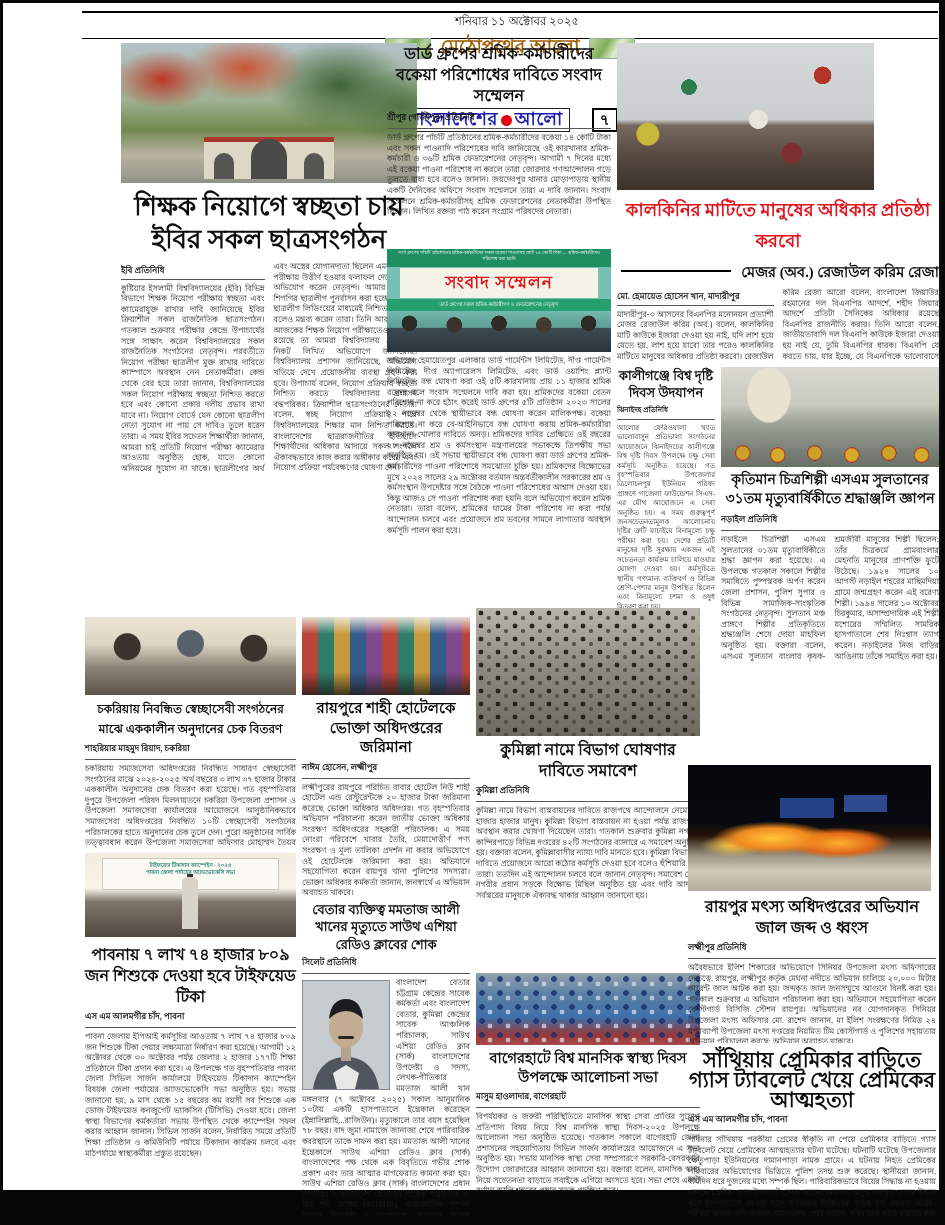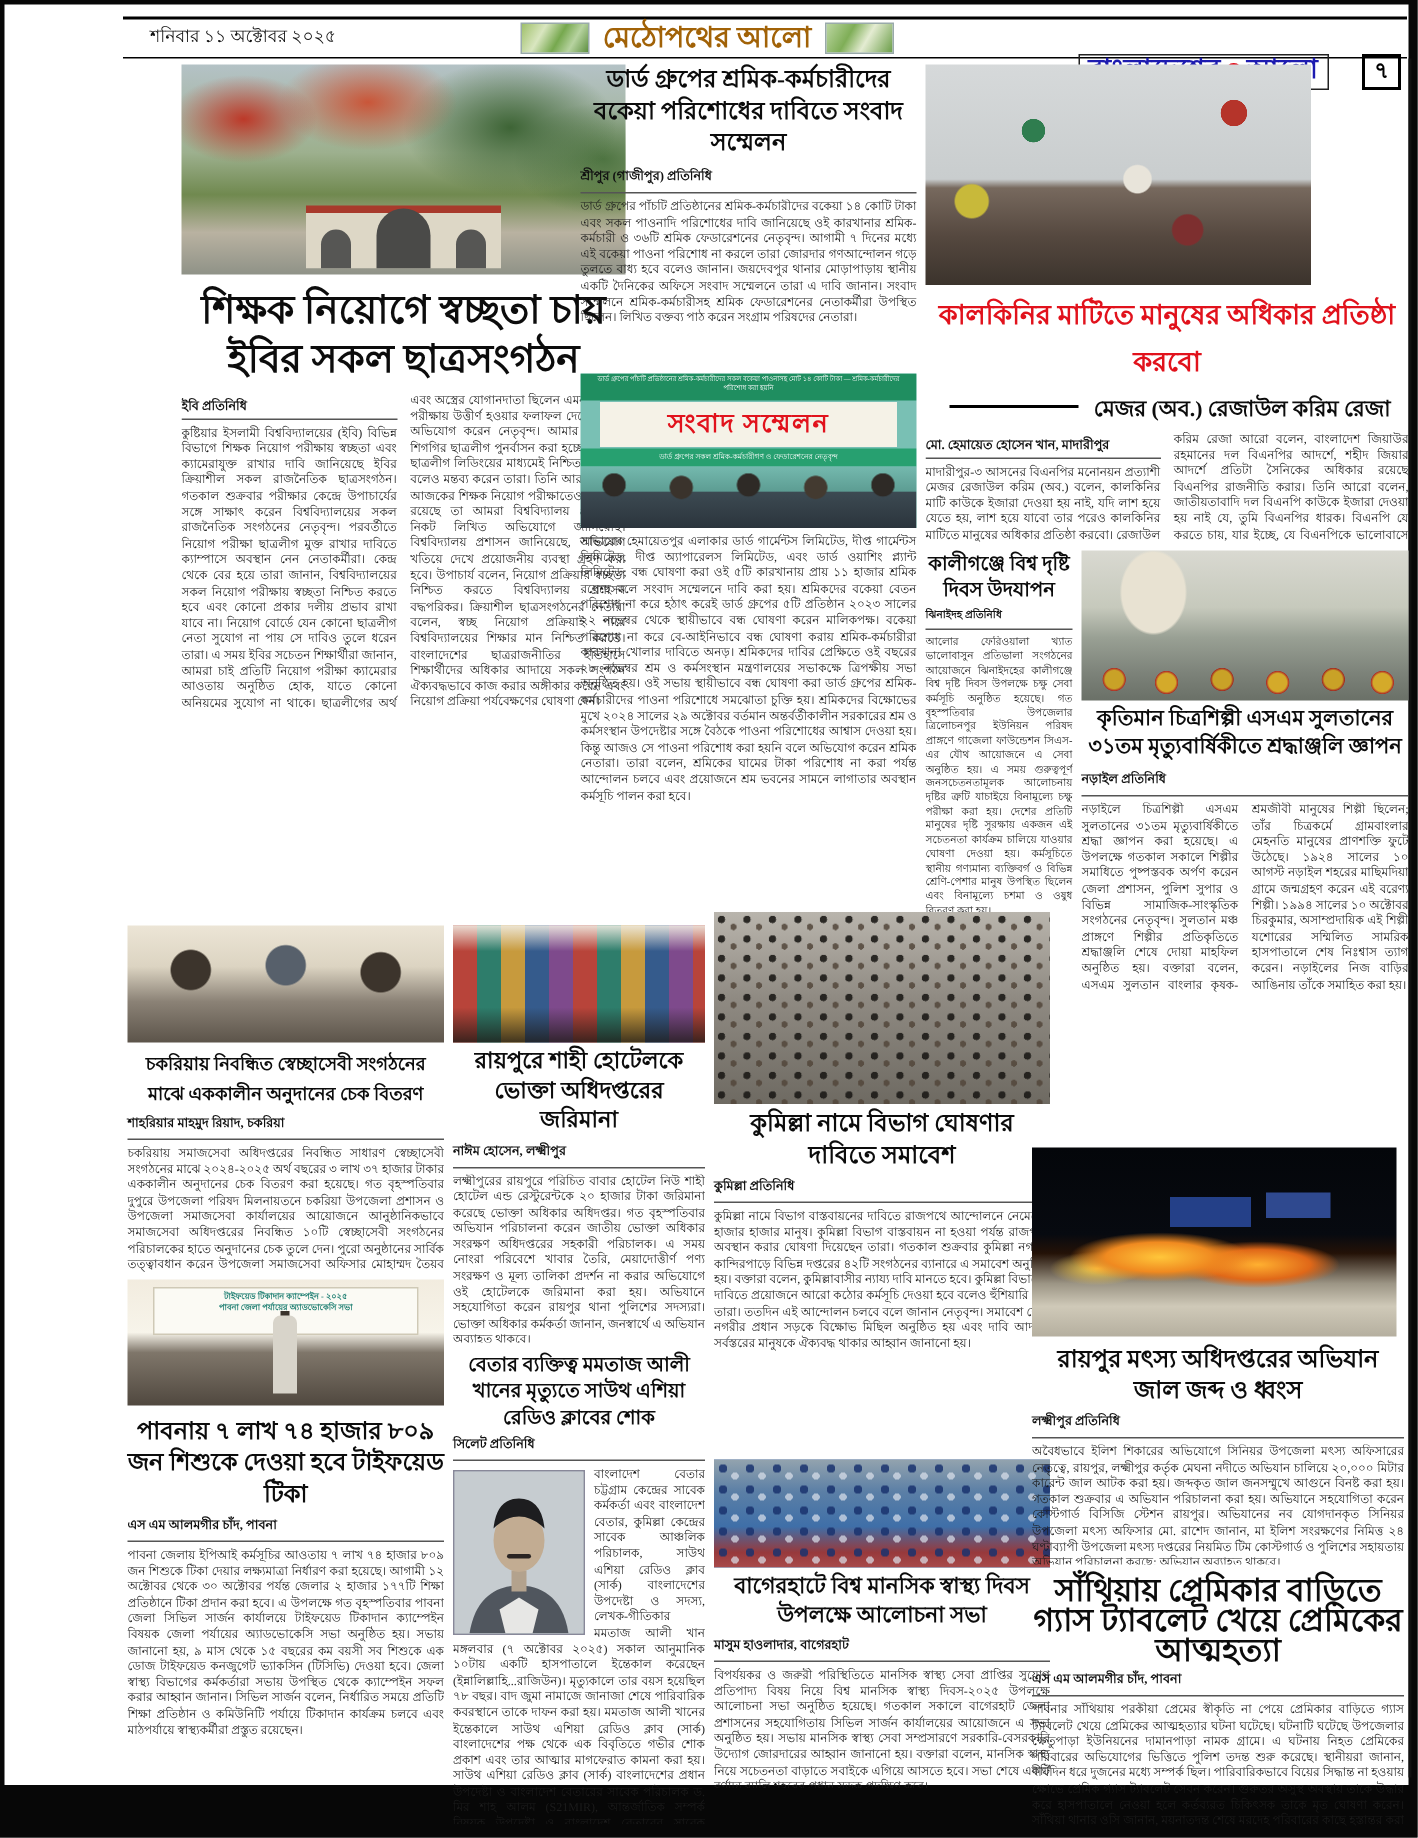--- a/index.html
+++ b/index.html
@@ -4,21 +4,21 @@
 <style>
   html,body { margin:0; padding:0; background:#333; }
   .page { position:relative; width:945px; height:1225px; background:#070707; overflow:hidden;
           font-family:"Liberation Serif", serif; }
   .sheet { position:absolute; left:3px; top:3px; width:936px; height:1187px; background:#ffffff; }
   .content { position:absolute; left:79px; top:2px; width:858px; height:1183px; }
 
   
   .hdr { position:absolute; left:0; top:6px; width:856px; height:28px;
          border-top:2px solid #000; border-bottom:1px solid #000;
-         display:flex; align-items:center; justify-content:space-between; padding:0 4px; box-sizing:border-box; }
+         display:flex; align-items:center; justify-content:space-between; padding:0 4px; box-sizing:border-box;flex-direction:column; }
   .hdr-date { font-size:11.5px; color:#111; padding-left:14px; }
   .hdr-center { display:flex; align-items:center; gap:9px; }
   .mast-img { width:46px; height:21px; border:1px solid #9aa; box-sizing:border-box;
               background:linear-gradient(120deg,#9fc06a 0%,#d9e6c0 30%,#76a84e 55%,#b7d3a0 75%,#5d8f3f 100%); }
   .mast-img.alt { background:linear-gradient(120deg,#bcd6a2 0%,#7fae57 35%,#e4ecd2 60%,#6a9d47 100%); }
   .hdr-title { font-size:19px; font-weight:bold; color:#a16207;text-align:center; }
   .hdr-right { display:flex; align-items:center; gap:22px;margin-top:44px; }
   .brandbox { border:1px solid #222; padding:0 6px; height:22px; display:flex; align-items:center; gap:3px; }
   .brand { font-size:18px; font-weight:bold; color:#1d1bb0; letter-spacing:.5px; }
   .flagdot { width:11px; height:11px; border-radius:50%; background:#e20613; display:inline-block; }
@@ -116,21 +116,21 @@
   .ph-fire { background:
     radial-gradient(ellipse 80px 22px at 35% 58%, #ffc63a 0%, #f08a20 45%, rgba(240,110,20,0) 75%),
     radial-gradient(ellipse 70px 20px at 62% 62%, #ffb030 0%, #e06818 50%, rgba(224,104,24,0) 78%),
     radial-gradient(ellipse 40px 14px at 18% 64%, #ffd24a 0%, rgba(240,140,30,0) 80%),
     linear-gradient(180deg,#04060a 0%,#070a10 46%,#241207 56%,#9c9585 72%,#cfc9b8 84%,#b5af9f 100%); }
   .fire-banner { position:absolute; left:38%; top:26%; width:22%; height:16%; background:#2a4a9e; opacity:.85; }
   .fire-banner2 { position:absolute; left:64%; top:24%; width:18%; height:13%; background:#3a5ab0; opacity:.8; }
 
   .ph-portrait { float:left; width:86px; height:108px; margin:2px 6px 2px 0; background:#ccd5da; border:1px solid #889; position:relative; overflow:hidden; }
 
-  .subhead-row { display:flex; align-items:flex-start; margin:2px 12px 3px; }
+  .subhead-row { display:flex; align-items:flex-start; margin:2px 0 3px; }
   .subhead-dash { flex:1; border-top:2px solid #000; margin:9px 10px 0 4px; }
   .subhead-txt { font-weight:bold; font-size:14.5px; color:#0c0c0c; white-space:nowrap; }
 </style>
 </head>
 <body>
 
 <div class="page">
   <div class="sheet">
     <div class="content">
 

